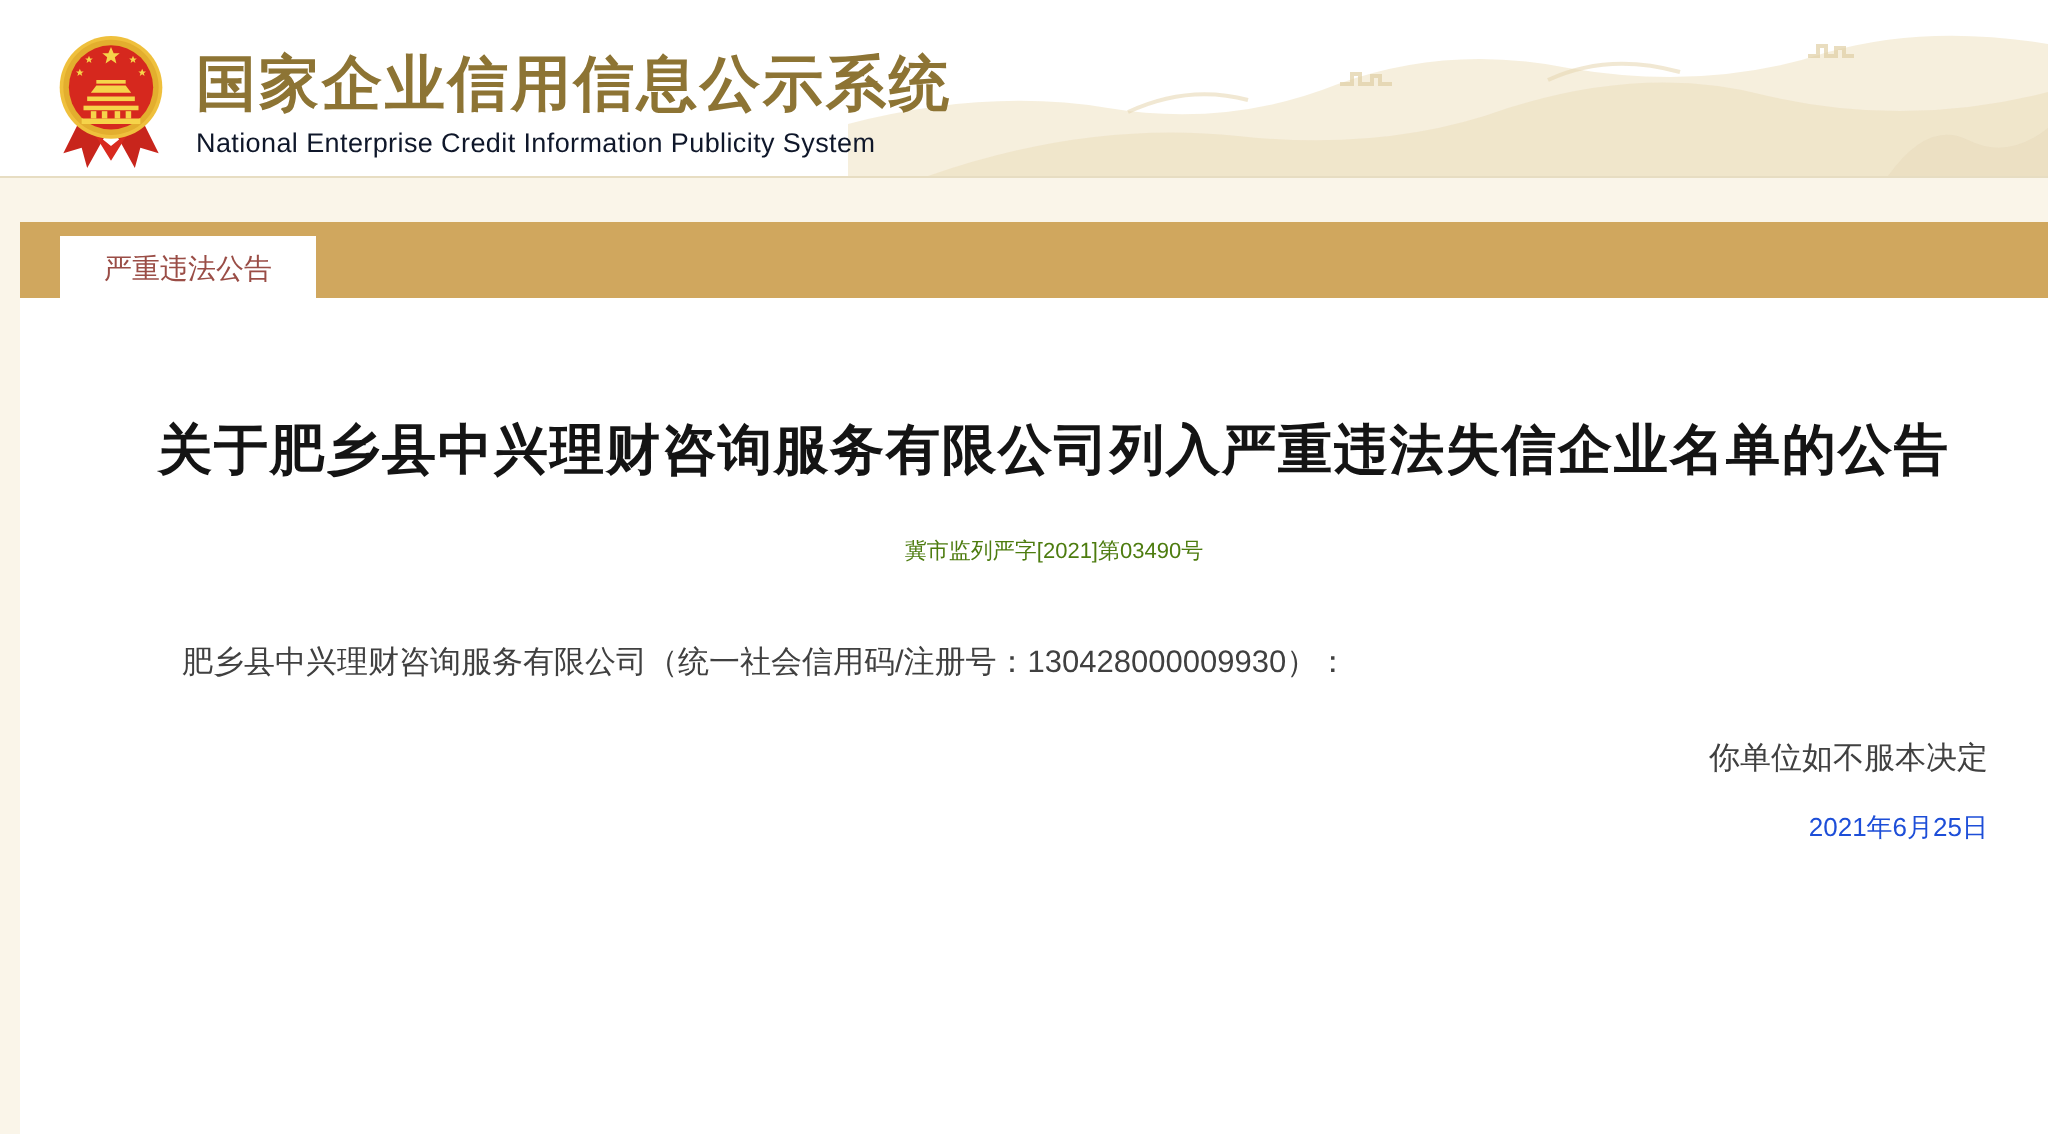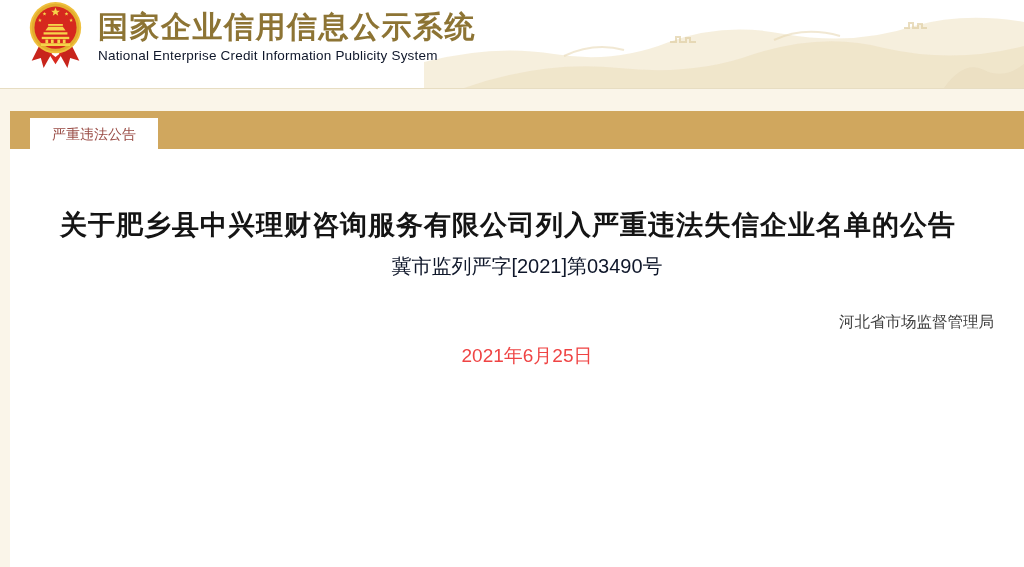--- a/index.html
+++ b/index.html
@@ -7,21 +7,21 @@
   body {
     font-family: "Liberation Sans", "DejaVu Sans", sans-serif;
     background:#ffffff;
   }
 
   
   .header {
     position:relative; height:88px; background:#ffffff; overflow:hidden;
   }
   .header .art { position:absolute; right:0; top:0; height:88px; width:600px; }
-  .brand { position:absolute; left:28px; top:0; display:flex; align-items:flex-start; }
+  .brand { position:absolute; left:28px; top:16px; display:flex; align-items:flex-start; }
   .emblem { width:55px; height:70px; flex:0 0 auto; }
   .titles { margin-left:15px; padding-top:10px; }
   .title-cn {
     font-size:30px; font-weight:bold; color:#8d7434; letter-spacing:1.5px;
     line-height:34px; white-space:nowrap;
   }
   .title-en {
     font-size:13.5px; color:#0f172a; margin-top:4px; letter-spacing:0.2px; white-space:nowrap;
   }
 
@@ -36,32 +36,32 @@
   .tab {
     position:absolute; left:20px; top:7px; height:31px;
     background:#ffffff; padding:0 22px; line-height:32px;
     font-size:14px; color:#9a4d46; cursor:pointer; white-space:nowrap;
   }
 
   
   .doc { padding:0 0 0 50px; width:984px; }
   .doc-inner { width:934px; }
   .doc-title {
-    margin-top:58px; 
+    margin-top:58px; text-align:center;
     font-size:27px; font-weight:bold; color:#141414;
     letter-spacing:1px; line-height:36px;
   }
   .doc-no {
-    margin-top:12px; text-align:center;
-    font-size:20px; color:#0f172a; line-height:22px;
+    margin-top:22px; text-align:center;
+    font-size:11px; color:#4d7c0f; line-height:22px;
   }
   .doc-body { margin-top:28px; font-size:15.5px; color:#404040; line-height:34px; }
   .doc-body p { text-indent:2em; margin:0; }
   .doc-sign { margin-top:14px; text-align:right; font-size:15.5px; color:#404040; line-height:34px; }
-  .doc-date { text-align:center; font-size:19px; color:#ef4444; line-height:34px; }
+  .doc-date { text-align:right; font-size:13px; color:#1d4ed8; line-height:34px; }
 </style>
 </head>
 <body>
 
 <div class="header">
 
   <svg class="art" viewBox="0 0 600 88" preserveAspectRatio="none" aria-hidden="true">
     <path d="M0,88 L0,62 Q70,44 130,54 Q190,64 245,42 Q300,22 360,34 Q430,46 490,26 Q540,12 600,22 L600,88 Z" fill="#f3e9d1" opacity="0.75"></path>
     <path d="M40,88 Q120,60 195,68 Q270,76 330,54 Q400,32 460,48 Q530,64 600,46 L600,88 Z" fill="#ecdfc0" opacity="0.6"></path>
     <path d="M246,42 h6 v-5 h4 v5 h6 v-4 h4 v4 h6 M480,28 h5 v-5 h4 v5 h5 v-4 h4 v4 h5" stroke="#e0cfa4" stroke-width="2" fill="none" opacity="0.7"></path>
@@ -112,21 +112,22 @@
     <div class="goldbar">
       <div class="tab">严重违法公告</div>
     </div>
 
     <div class="doc">
       <div class="doc-inner">
         <h1 class="doc-title">关于肥乡县中兴理财咨询服务有限公司列入严重违法失信企业名单的公告</h1>
         <div class="doc-no">冀市监列严字[2021]第03490号</div>
 
         <div class="doc-body">
+          <p>肥乡县中兴理财咨询服务有限公司（统一社会信用码/注册号：130428000009930）：</p>
         </div>
 
-        <div class="doc-sign">河北省市场监督管理局</div>
+        <div class="doc-sign">你单位如不服本决定</div>
         <div class="doc-date">2021年6月25日</div>
       </div>
     </div>
 
   </div>
 </div>
 
 </body></html>

